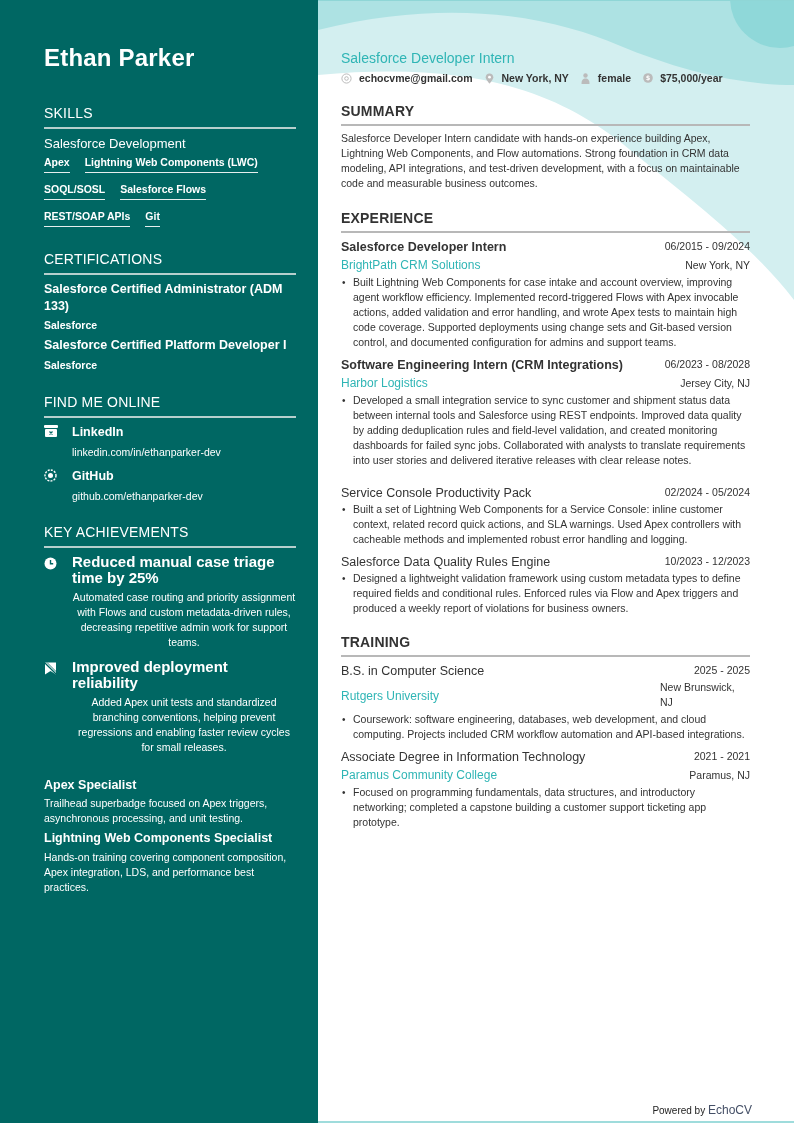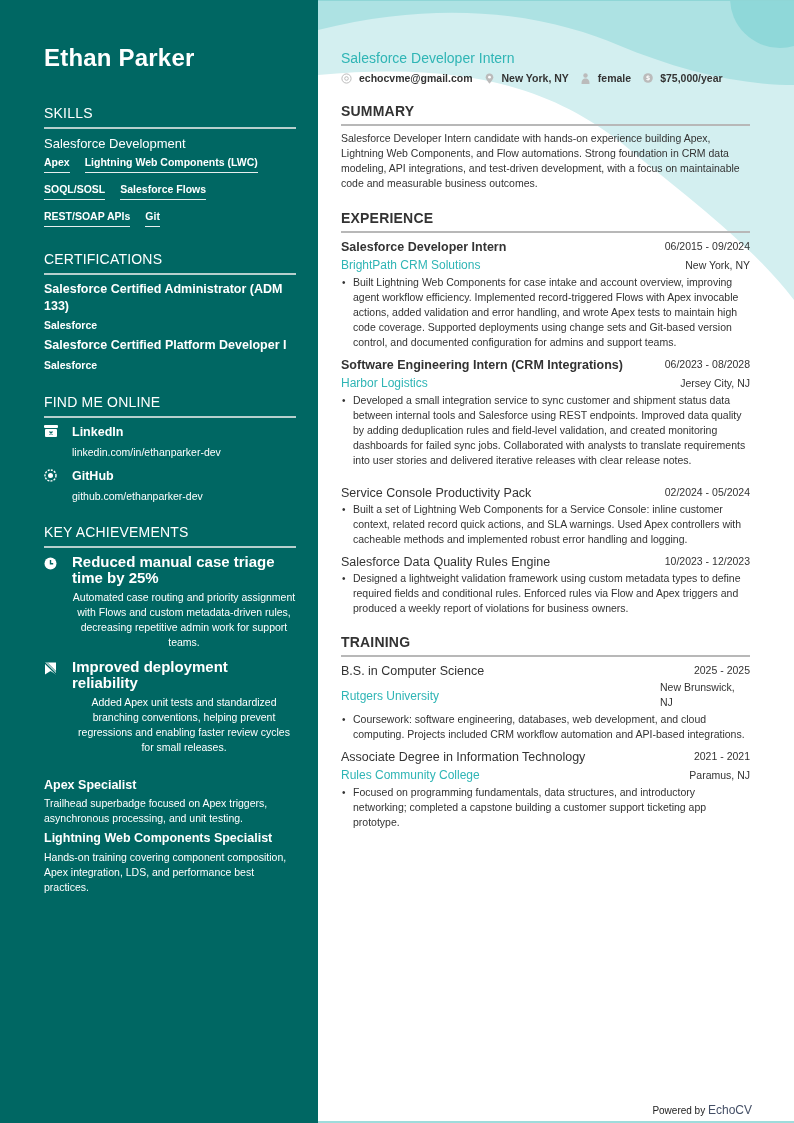--- a/index.html
+++ b/index.html
@@ -285,21 +285,21 @@
         <ul class="bullets">
           <li>Coursework: software engineering, databases, web development, and cloud computing. Projects included CRM workflow automation and API-based integrations.</li>
         </ul>
       </div>
       <div class="entry" style="margin-top:7px">
         <div class="entry-row">
           <span class="entry-title">Associate Degree in Information Technology</span>
           <span class="entry-date">2021 - 2021</span>
         </div>
         <div class="entry-row">
-          <span class="entry-org">Rules Community College</span>
+          <span class="entry-org">Paramus Community College</span>
           <span class="entry-loc" style="margin-top:2px">Paramus, NJ</span>
         </div>
         <ul class="bullets">
           <li>Focused on programming fundamentals, data structures, and introductory networking; completed a capstone building a customer support ticketing app prototype.</li>
         </ul>
       </div>
     </section>
   </main>
 
   <div class="footer">

